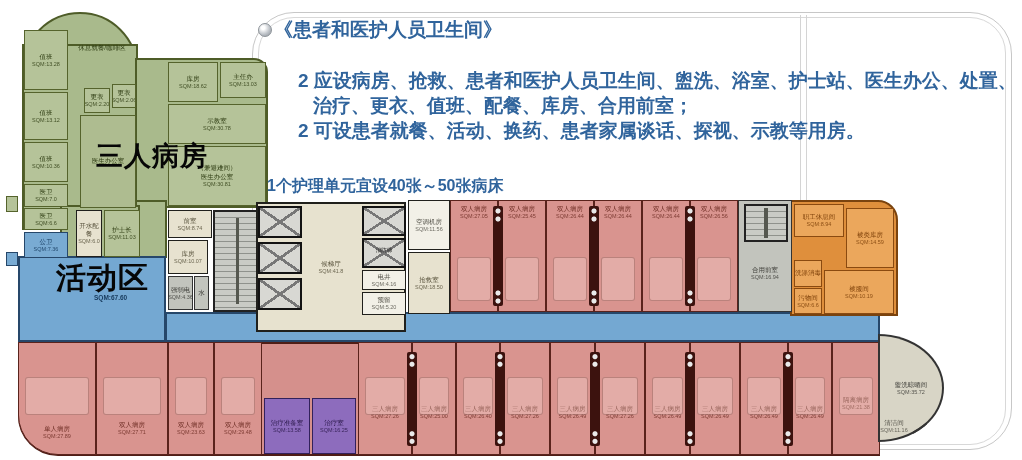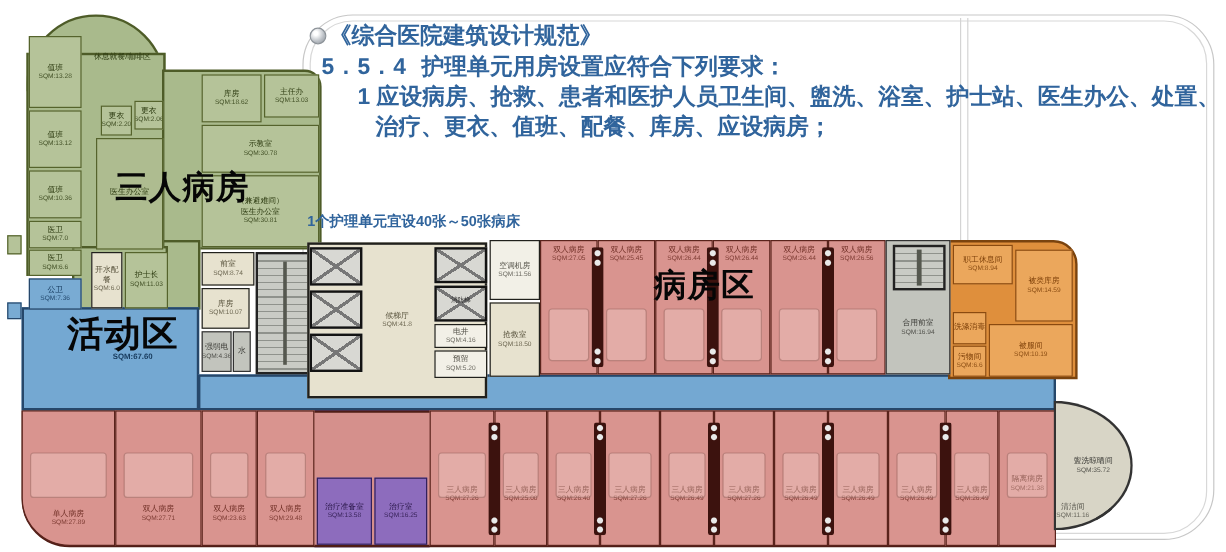--- a/index.html
+++ b/index.html
@@ -60,25 +60,25 @@
 <body>
 
 <div id="slide">
 
   <div class="frame" style="left:252px;top:12px;width:758px;height:436px;"></div>
   <div class="frame inner" style="left:258px;top:17px;width:746px;height:426px;"></div>
   <div class="crease" style="left:800px;top:15px;height:185px;"></div>
   <div class="crease" style="left:806px;top:15px;height:185px;"></div>
 
   <span class="bullet" style="left:258px;top:23px;"></span>
-  <div class="reg" style="left:274px;top:17px;font-size:19px;">《综合医院建筑设计规范》</div>
-  <div class="reg" style="left:268px;top:43px;font-size:19px;"><span style="letter-spacing:7px;margin-right:6px;">5.5.4</span><span>护理单元用房设置应符合下列要求：</span></div>
-  <div class="reg" style="left:298px;top:68px;font-size:19px;">1 应设病房、抢救、患者和医护人员卫生间、盥洗、浴室、护士站、医生办公、处置、</div>
-  <div class="reg" style="left:313px;top:93px;font-size:19px;">治疗、更衣、值班、配餐、库房、应设病房；</div>
-  <div class="reg" style="left:256px;top:176px;font-size:12px;">1个护理单元宜设40张～50张病床</div>
+  <div class="reg" style="left:274px;top:17px;font-size:19px;">《患者和医护人员卫生间》</div>
+  <div class="reg" style="left:298px;top:68px;font-size:19px;">2 应设病房、抢救、患者和医护人员卫生间、盥洗、浴室、护士站、医生办公、处置、</div>
+  <div class="reg" style="left:313px;top:93px;font-size:19px;">治疗、更衣、值班、配餐、库房、合用前室；</div>
+  <div class="reg" style="left:298px;top:118px;font-size:19px;">2 可设患者就餐、活动、换药、患者家属谈话、探视、示教等用房。</div>
+  <div class="reg" style="left:267px;top:176px;font-size:16px;">1个护理单元宜设40张～50张病床</div>
 
   <div class="zone zg" style="left:22px;top:12px;width:116px;height:64px;border-radius:58px 58px 0 0;"></div>
   <div class="zone zg" style="left:22px;top:44px;width:116px;height:186px;"></div>
   <div class="zone zg" style="left:135px;top:58px;width:133px;height:150px;border-top-right-radius:14px;"></div>
   <div class="zone zg" style="left:135px;top:200px;width:32px;height:58px;"></div>
   <div class="zone zg" style="left:60px;top:205px;width:80px;height:53px;"></div>
 
   <div class="r g" style="left:24px;top:30px;width:44px;height:60px;">
       <i class="nm">值班</i>
       <i class="ar">SQM:13.28</i>
@@ -220,21 +220,20 @@
       <i class="nm">双人病房</i>
       <i class="ar">SQM:26.44</i>
     </div>
   <div class="r rw wt" style="left:690px;top:200px;width:48px;height:112px;justify-content:flex-start;padding-top:4px;">
       <i class="nm">双人病房</i>
       <i class="ar">SQM:26.56</i>
     </div>
   <div class="riser" style="left:493px;top:206px;height:100px;"></div>
   <div class="riser" style="left:589px;top:206px;height:100px;"></div>
   <div class="riser" style="left:685px;top:206px;height:100px;"></div>
-  <div class="zlabel" style="left:545px;top:220px;font-size:27px;">病房区</div>
 
   <div class="r gr" style="left:738px;top:200px;width:54px;height:112px;justify-content:flex-end;padding-bottom:30px;">
       <i class="nm">合用前室</i>
       <i class="ar">SQM:16.94</i>
     </div>
   <div class="stairs" style="left:744px;top:204px;width:44px;height:38px;"></div>
 
   <div class="zone zo" style="left:790px;top:200px;width:108px;height:116px;"></div>
   <div class="r or" style="left:794px;top:204px;width:50px;height:33px;">
       <i class="nm">职工休息间</i>

